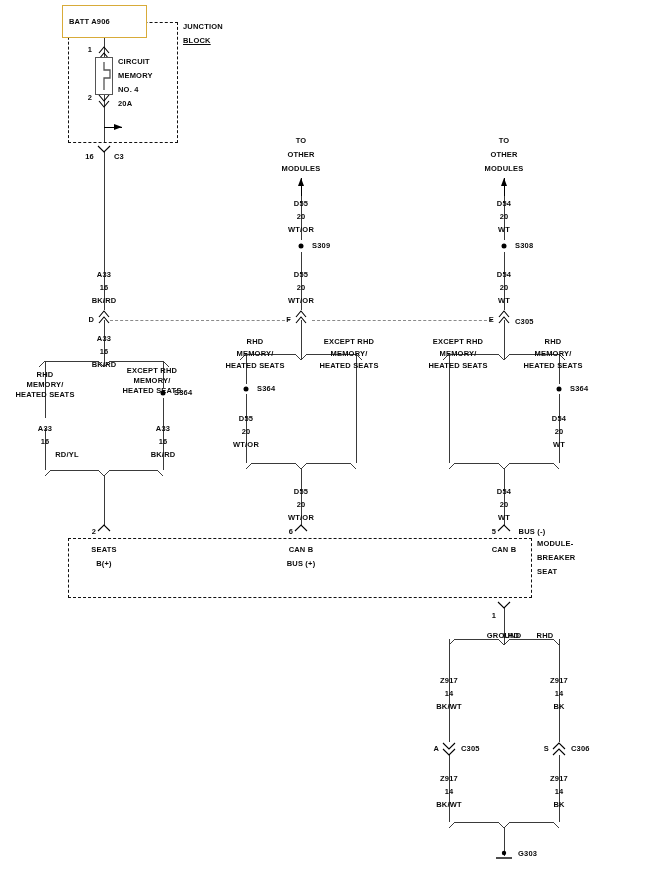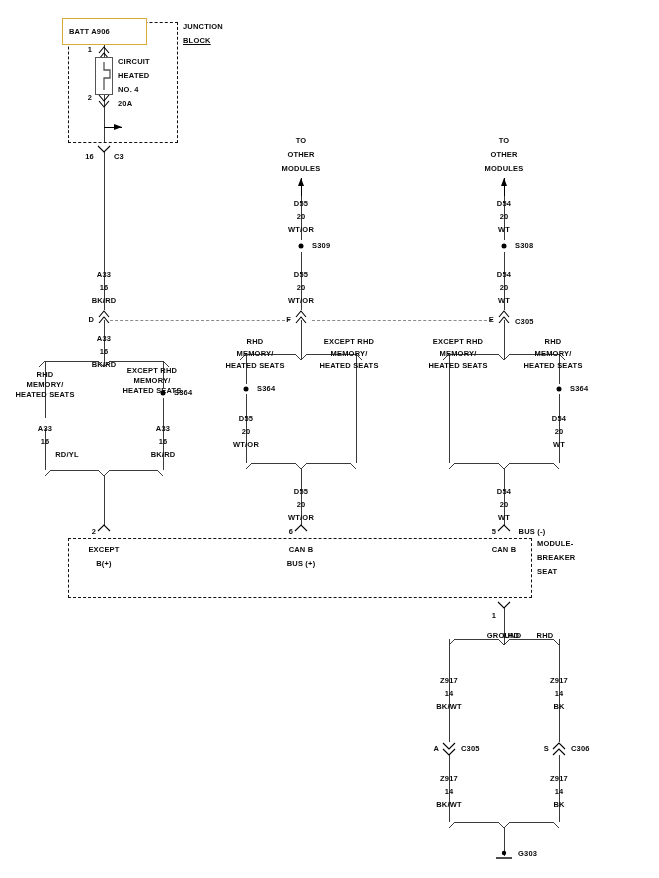--- a/index.html
+++ b/index.html
@@ -126,36 +126,36 @@
     </g>
 
     <g stroke="#000" stroke-width="1.4">
       <line x1="496" y1="858" x2="512" y2="858"></line>
     </g>
     <circle cx="504" cy="853" r="2.2" fill="#000"></circle>
   </svg>
 
   <div class="jb" style="left:68px;top:22px;width:110px;height:121px;"></div>
 
-  <div class="battbox" style="left:62px;top:18px;width:85px;height:27px;">
+  <div class="battbox" style="left:62px;top:5px;width:85px;height:33px;">
     <span class="lbl" style="position:static;">BATT A906</span>
   </div>
 
   <div class="lbl" style="left:183px;top:22px;">JUNCTION</div>
   <div class="lbl" style="left:183px;top:36px;text-decoration:underline;">BLOCK</div>
 
   <div class="brk" style="left:95px;top:57px;width:18px;height:38px;"></div>
   <svg width="659" height="878">
     <path d="M104,62 L104,70 L110,70 L110,78 L104,78 L104,90" stroke="#555" stroke-width="1.3" fill="none"></path>
   </svg>
 
   <div class="lbl r" style="left:92px;top:45px;">1</div>
   <div class="lbl r" style="left:92px;top:93px;">2</div>
   <div class="lbl" style="left:118px;top:57px;">CIRCUIT</div>
-  <div class="lbl" style="left:118px;top:71px;">HEATED</div>
+  <div class="lbl" style="left:118px;top:71px;">MEMORY</div>
   <div class="lbl" style="left:118px;top:85px;">NO. 4</div>
   <div class="lbl" style="left:118px;top:99px;">20A</div>
 
   <div class="lbl r" style="left:94px;top:152px;">16</div>
   <div class="lbl" style="left:114px;top:152px;">C3</div>
 
   <div class="lbl c" style="left:104px;top:270px;">A33</div>
   <div class="lbl c" style="left:104px;top:283px;">16</div>
   <div class="lbl c" style="left:104px;top:296px;">BK/RD</div>
 
@@ -254,21 +254,21 @@
   <div class="lbl c" style="left:559px;top:427px;">20</div>
   <div class="lbl c" style="left:559px;top:440px;">WT</div>
 
   <div class="lbl c" style="left:504px;top:487px;">D54</div>
   <div class="lbl c" style="left:504px;top:500px;">20</div>
   <div class="lbl c" style="left:504px;top:513px;">WT</div>
 
   <div class="modbox" style="left:68px;top:538px;width:464px;height:60px;"></div>
 
   <div class="lbl r" style="left:96px;top:527px;">2</div>
-  <div class="lbl c" style="left:104px;top:545px;">EXCEPT</div>
+  <div class="lbl c" style="left:104px;top:545px;">SEATS</div>
   <div class="lbl c" style="left:104px;top:559px;">B(+)</div>
 
   <div class="lbl r" style="left:293px;top:527px;">6</div>
   <div class="lbl c" style="left:301px;top:545px;">CAN B</div>
   <div class="lbl c" style="left:301px;top:559px;">BUS (+)</div>
 
   <div class="lbl r" style="left:496px;top:527px;">5</div>
   <div class="lbl c" style="left:504px;top:545px;">CAN B</div>
   <div class="lbl c" style="left:504px;top:527px;margin-left:28px;">BUS (-)</div>
 

